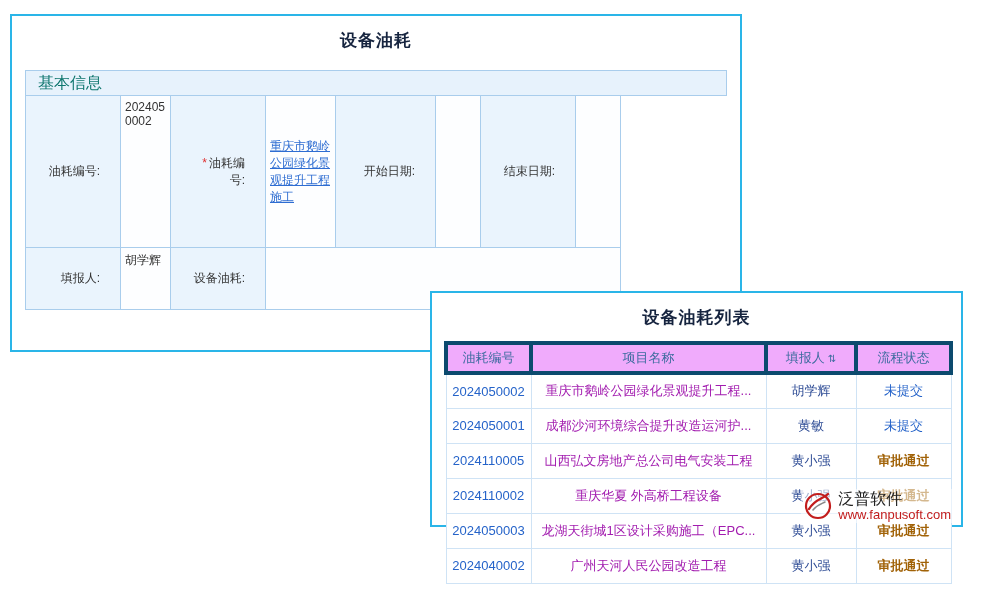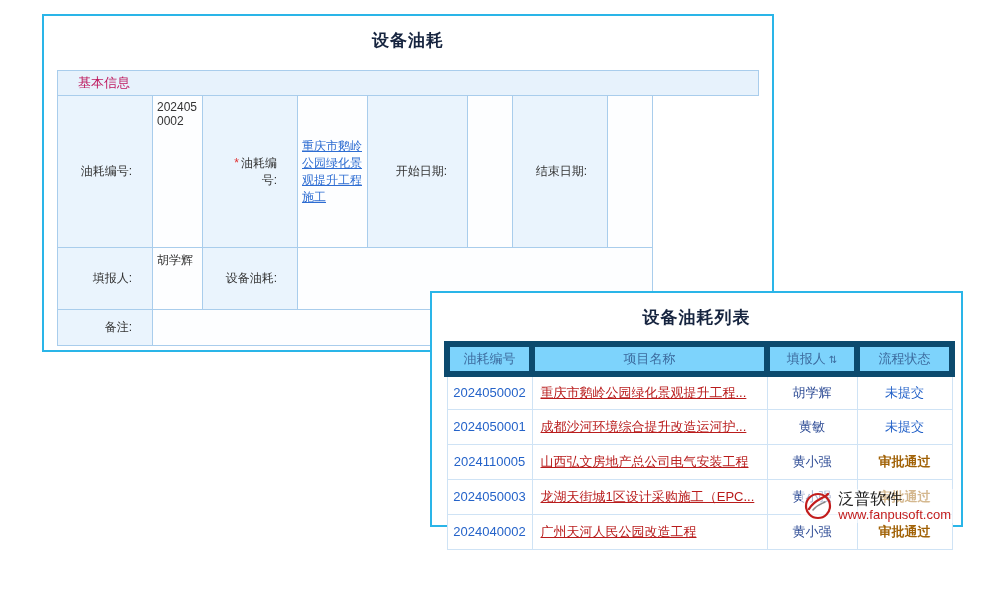--- a/index.html
+++ b/index.html
@@ -7,33 +7,33 @@
   body {
     width:1000px; height:600px; position:relative; overflow:hidden;
     background:#ffffff;
     font-family:"Liberation Sans", sans-serif;
     color:#333;
   }
   .panel {
     position:absolute; background:#fff;
     border:2px solid #2ab5e8;
   }
-  #form-panel { left:42px; top:14px; width:732px; height:338px; z-index:1; }
+  #form-panel { left:10px; top:14px; width:732px; height:338px; z-index:1; }
   #list-panel { left:430px; top:291px; width:533px; height:236px; z-index:5; }
 
   .panel-title {
     text-align:center; font-weight:bold; font-size:17px; color:#16243f;
     padding-top:13px; letter-spacing:1px;
   }
 
   
   .section-bar {
     position:absolute; left:13px; right:13px; top:54px; height:26px;
     background:#e7f2fc; border:1px solid #a9cdec;
-    font-size:13px; color:#be185d; line-height:24px; padding-left:20px;
+    font-size:16px; color:#0f766e; line-height:24px; padding-left:12px;
   }
   .form-table {
     position:absolute; left:13px; top:79px; width:595px;
     border-collapse:collapse; table-layout:fixed;
   }
   .form-table td { border:1px solid #a9cdec; font-size:12px; overflow:hidden; }
   .form-table .lbl {
     background:#eaf4fd; text-align:right; padding:4px 20px;
     color:#333; vertical-align:middle;
   }
@@ -49,29 +49,29 @@
   tr.r1 { height:152px; }
   tr.r2 { height:62px; }
   tr.r3 { height:36px; }
 
   
   .list-table {
     position:absolute; left:12px; top:48px; width:505px;
     border-collapse:collapse; table-layout:fixed; font-size:13px;
   }
   .list-table th {
-    background:#7dd3fc; color:#3c6b9e; font-weight:normal;
-    height:30px; border:6px solid #0c4a6e; text-align:center;
+    background:#f0abfc; color:#3c6b9e; font-weight:normal;
+    height:30px; border:4px solid #0c4a6e; text-align:center;
   }
   .list-table td {
     height:35px; border:1px solid #cfe3f5; text-align:center;
     background:#fff; white-space:nowrap; overflow:hidden; text-overflow:ellipsis;
   }
   .list-table td.num { color:#2563c9; cursor:pointer; }
-  .list-table td.project { text-align:left; padding:0 8px; color:#b91c1c; cursor:pointer;text-decoration:underline; }
+  .list-table td.project { text-align:center; padding:0 8px; color:#a21caf; cursor:pointer; }
   .list-table td.person { color:#2c4a94; }
   .list-table td.status { cursor:pointer; }
   .status-pending { color:#2563c9;margin-left:40px; }
   .status-approved { color:#a16207;font-weight:bold; }
   .sort-icon { font-size:10px; color:#3c6b9e; margin-left:3px; }
 
   
   #watermark {
     position:absolute; right:8px; bottom:2px; z-index:6;
     display:flex; align-items:center; gap:5px; background:rgba(255,255,255,0.55);
@@ -113,24 +113,20 @@
       <td class="val"></td>
       <td class="lbl">结束日期:</td>
       <td class="val"></td>
     </tr>
     <tr class="r2">
       <td class="lbl">填报人:</td>
       <td class="val">胡学辉</td>
       <td class="lbl">设备油耗:</td>
       <td class="val" colspan="5"></td>
     </tr>
-    <tr class="r3">
-      <td class="lbl">备注:</td>
-      <td class="val" colspan="7"></td>
-    </tr>
   </tbody>
     </table>
 </div>
 
 <div class="panel" id="list-panel">
   <div class="panel-title">设备油耗列表</div>
 
   <table class="list-table">
     <colgroup>
       <col style="width:85px">
@@ -161,20 +157,26 @@
           <td class="person">黄敏</td>
           <td class="status status-pending">未提交</td>
         </tr>
         <tr>
           <td class="num">2024110005</td>
           <td class="project">山西弘文房地产总公司电气安装工程</td>
           <td class="person">黄小强</td>
           <td class="status status-approved">审批通过</td>
         </tr>
         <tr>
+          <td class="num">2024110002</td>
+          <td class="project">重庆华夏 外高桥工程设备</td>
+          <td class="person">黄小强</td>
+          <td class="status status-approved">审批通过</td>
+        </tr>
+        <tr>
           <td class="num">2024050003</td>
           <td class="project">龙湖天街城1区设计采购施工（EPC...</td>
           <td class="person">黄小强</td>
           <td class="status status-approved">审批通过</td>
         </tr>
         <tr>
           <td class="num">2024040002</td>
           <td class="project">广州天河人民公园改造工程</td>
           <td class="person">黄小强</td>
           <td class="status status-approved">审批通过</td>

